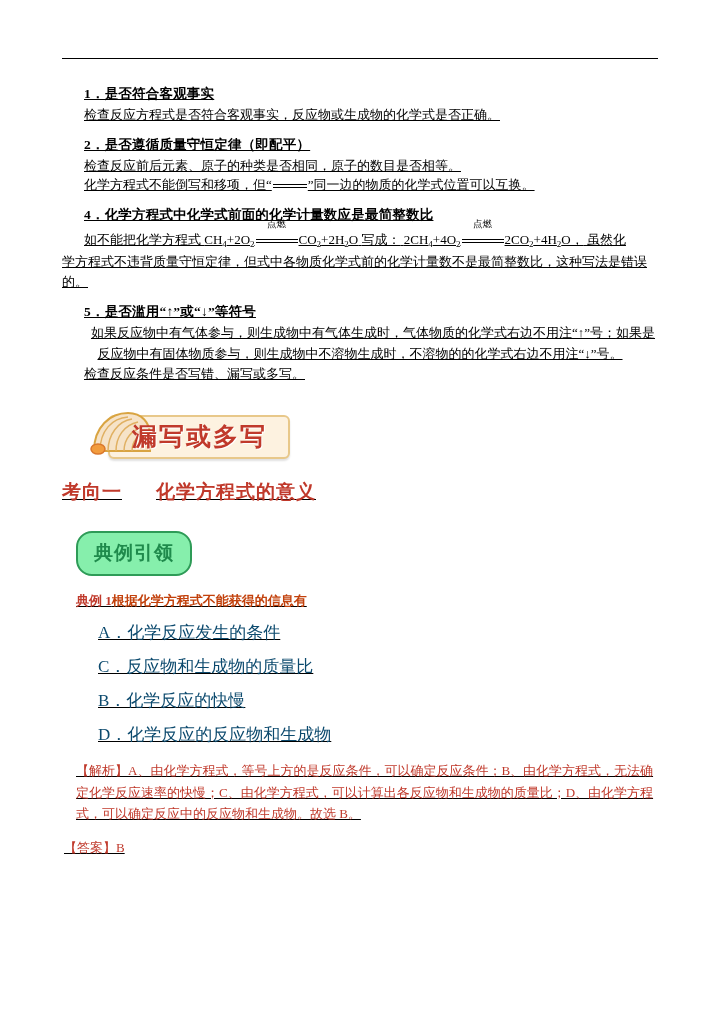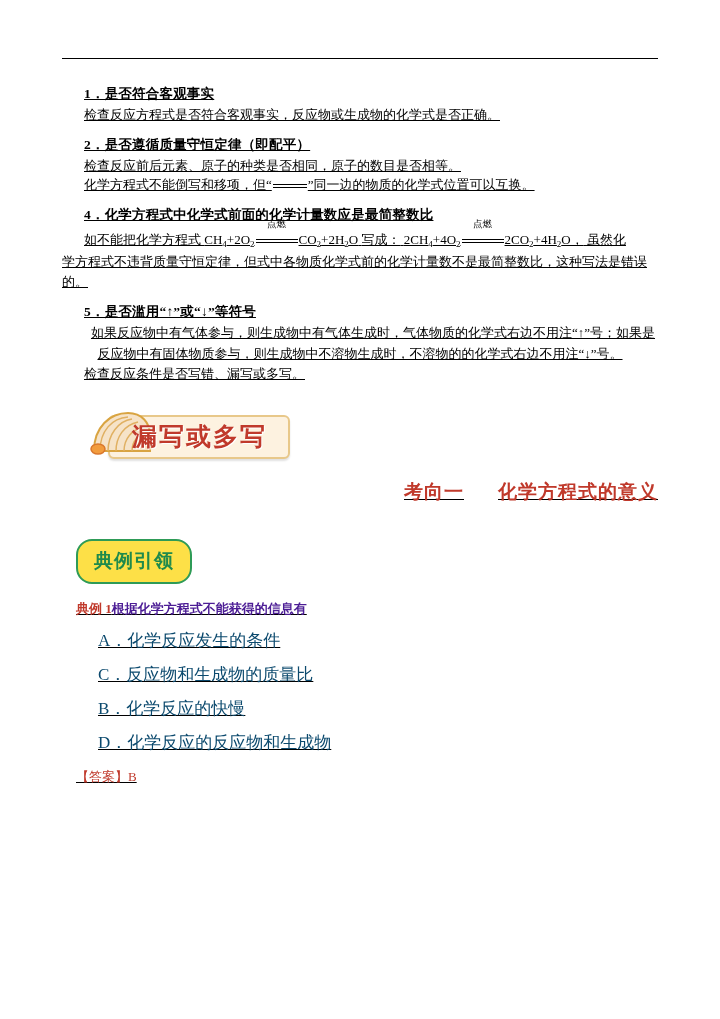--- a/index.html
+++ b/index.html
@@ -136,66 +136,66 @@
   .shell {
     position: absolute;
     left: 8px;
     top: 0px;
     width: 66px;
     height: 48px;
   }
   .shell svg { display: block; }
 
   .kaoxiang-title {
-    text-align: right;
+    text-align: left;
     font-size: 19px;
     font-weight: bold;
     color: #c0392b;
-    margin: 18px 0 12px 0;
+    margin: 18px 0 4px 0;
     letter-spacing: 1px;
   }
   .kaoxiang-title .sp { display: inline-block; width: 34px; }
 
   .tag-box {
     display: inline-block;
     margin: 22px 0 0 14px;
     padding: 7px 16px 8px 16px;
     border: 2px solid #2e9b57;
     border-radius: 16px;
     color: #1f8a4c;
     font-size: 19px;
     font-weight: bold;
     letter-spacing: 1px;
-    background: #fde047;
+    background: #86efac;
   }
 
   .dianli {
     margin: 16px 0 0 14px;
     font-size: 13px;
     color: #c0392b;
     font-weight: bold;
   }
   .dianli .label { }
-  .dianli .q { color: #4c1d95; font-weight: bold; }
+  .dianli .q { color: #c2410c; font-weight: bold; }
 
   .option {
     font-size: 17px;
     margin: 11px 0 0 36px;
     color: #0c4a6e;
   }
   .analysis {
     color: #c0392b;
     font-size: 13px;
     line-height: 1.65;
     margin: 14px 0 0 14px;
   }
   .answer {
     color: #c0392b;
     font-size: 13px;
-    margin: 14px 0 0 14px;
+    margin: 14px 0 0 2px;
     font-weight: normal;
   }
 </style>
 </head>
 <body>
 
 <div class="page">
 
   <div class="top-rule"></div>
 
@@ -260,16 +260,17 @@
     
     <div class="dianli">
       <span class="label">典例 1</span><span class="q">根据化学方程式不能获得的信息有</span>
     </div>
 
     <div class="option">A．化学反应发生的条件</div>
     <div class="option">C．反应物和生成物的质量比</div>
     <div class="option">B．化学反应的快慢</div>
     <div class="option">D．化学反应的反应物和生成物</div>
 
+    <div class="analysis">【解析】A、由化学方程式，等号上方的是反应条件，可以确定反应条件；B、由化学方程式，无法确定化学反应速率的快慢；C、由化学方程式，可以计算出各反应物和生成物的质量比；D、由化学方程式，可以确定反应中的反应物和生成物。故选 B。</div>
     <div class="answer">【答案】B</div>
 
   </div>
 </div>
 
 </body></html>

